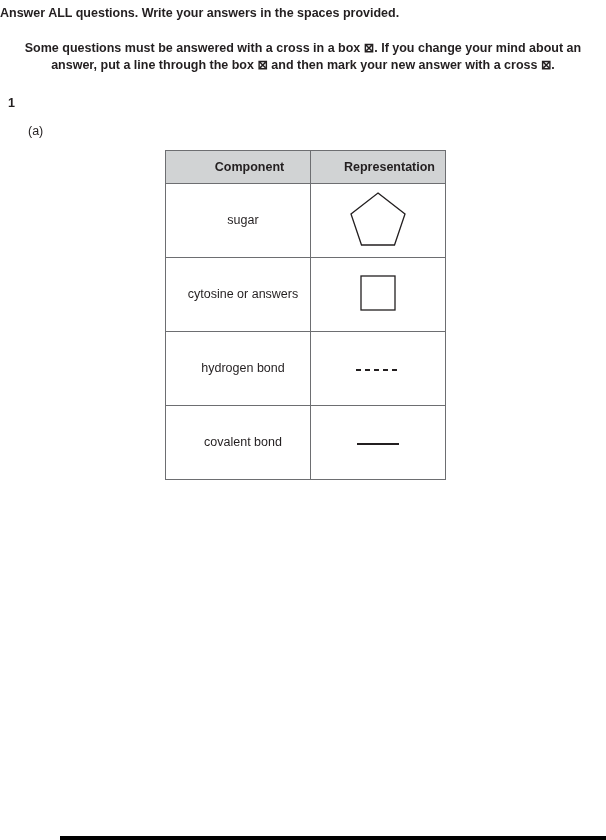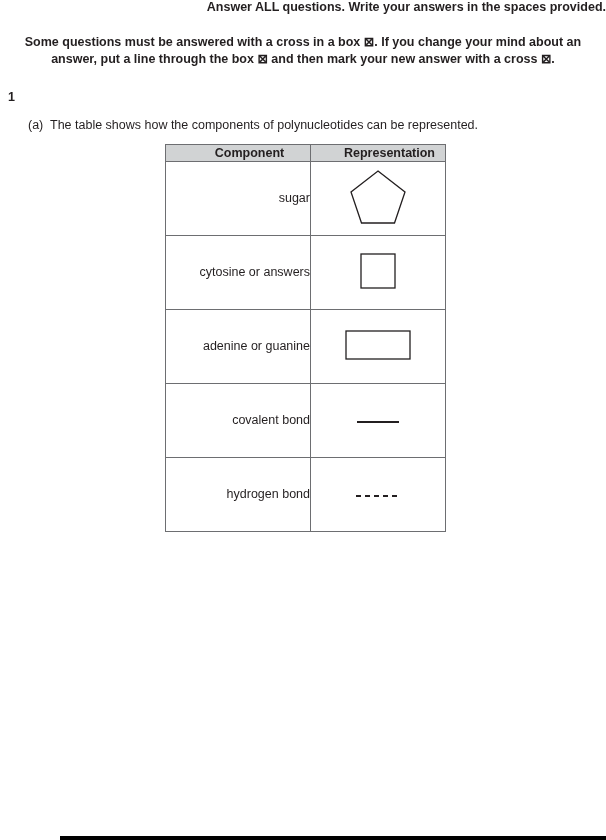--- a/index.html
+++ b/index.html
@@ -11,23 +11,24 @@
     color: #231f20;
     position: relative;
   }
   .page {
     width: 606px;
     height: 840px;
     position: relative;
     overflow: hidden;
   }
   .instr-title {
-    text-align: right;
+    text-align: left;
     font-weight: bold;
     font-size: 12.5px;
+    padding-top: 6px;
   }
   .instr-body {
     text-align: center;
     font-weight: bold;
     font-size: 12.5px;
     line-height: 1.35;
     margin: 20px auto 8px auto;
     width: 592px;
   }
   .question-row {
@@ -54,31 +55,31 @@
     margin: 12px 0 0 165px;
   }
   table.rep-table th, table.rep-table td {
     border: 1px solid #6d6e71;
     font-size: 12.5px;
     font-weight: normal;
   }
   table.rep-table th {
     background: #d1d3d4;
     font-weight: bold;
-    height: 17px;
+    height: 33px;
     text-align: center;
     padding-left: 23px;
   }
   th.col-component, td.cell-component { width: 145px; }
   th.col-representation, td.cell-representation { width: 135px; }
   td.cell-component {
     height: 74px;
     padding-left: 10px;
     vertical-align: middle;
-    text-align: right;
+    text-align: center;
   }
   td.cell-representation {
     height: 74px;
     text-align: center;
     vertical-align: middle;
   }
   .shape { display: inline-block; vertical-align: middle; }
   .footer-bar {
     position: absolute;
     left: 60px;
@@ -96,21 +97,20 @@
   <div class="instr-title">Answer ALL questions. Write your answers in the spaces provided.</div>
 
   <div class="instr-body">Some questions must be answered with a cross in a box ⊠. If you change your mind about an answer, put a line through the box ⊠ and then mark your new answer with a cross ⊠.</div>
 
   <div class="question-row">
     <span class="q-num">1</span>
   </div>
 
   <div class="part-row">
     <span class="part-label">(a)</span>
-    <span>The table shows how the components of polynucleotides can be represented.</span>
   </div>
 
   <table class="rep-table">
     <thead>
       <tr>
         <th class="col-component">Component</th>
         <th class="col-representation">Representation</th>
       </tr>
     </thead>
     <tbody>
@@ -128,47 +128,37 @@
         <td class="cell-component">cytosine or answers</td>
         <td class="cell-representation">
           <span class="shape">
             <svg width="38" height="38" viewBox="0 0 38 38">
               <rect x="2" y="2" width="34" height="34" fill="none" stroke="#231f20" stroke-width="1.3"></rect>
             </svg>
           </span>
         </td>
       </tr>
       <tr>
-        <td class="cell-component">adenine or guanine</td>
+        <td class="cell-component">hydrogen bond</td>
         <td class="cell-representation">
           <span class="shape">
-            <svg width="68" height="32" viewBox="0 0 68 32">
-              <rect x="2" y="2" width="64" height="28" fill="none" stroke="#231f20" stroke-width="1.3"></rect>
+            <svg width="46" height="6" viewBox="0 0 46 6">
+              <line x1="1" y1="3" x2="45" y2="3" stroke="#231f20" stroke-width="1.8" stroke-dasharray="5,4"></line>
             </svg>
           </span>
         </td>
       </tr>
       <tr>
         <td class="cell-component">covalent bond</td>
         <td class="cell-representation">
           <span class="shape">
             <svg width="44" height="6" viewBox="0 0 44 6">
               <line x1="1" y1="3" x2="43" y2="3" stroke="#231f20" stroke-width="1.8"></line>
             </svg>
           </span>
         </td>
       </tr>
-      <tr>
-        <td class="cell-component">hydrogen bond</td>
-        <td class="cell-representation">
-          <span class="shape">
-            <svg width="46" height="6" viewBox="0 0 46 6">
-              <line x1="1" y1="3" x2="45" y2="3" stroke="#231f20" stroke-width="1.8" stroke-dasharray="5,4"></line>
-            </svg>
-          </span>
-        </td>
-      </tr>
     </tbody>
   </table>
 
   <div class="footer-bar"></div>
 
 </div>
 
 </body></html>

